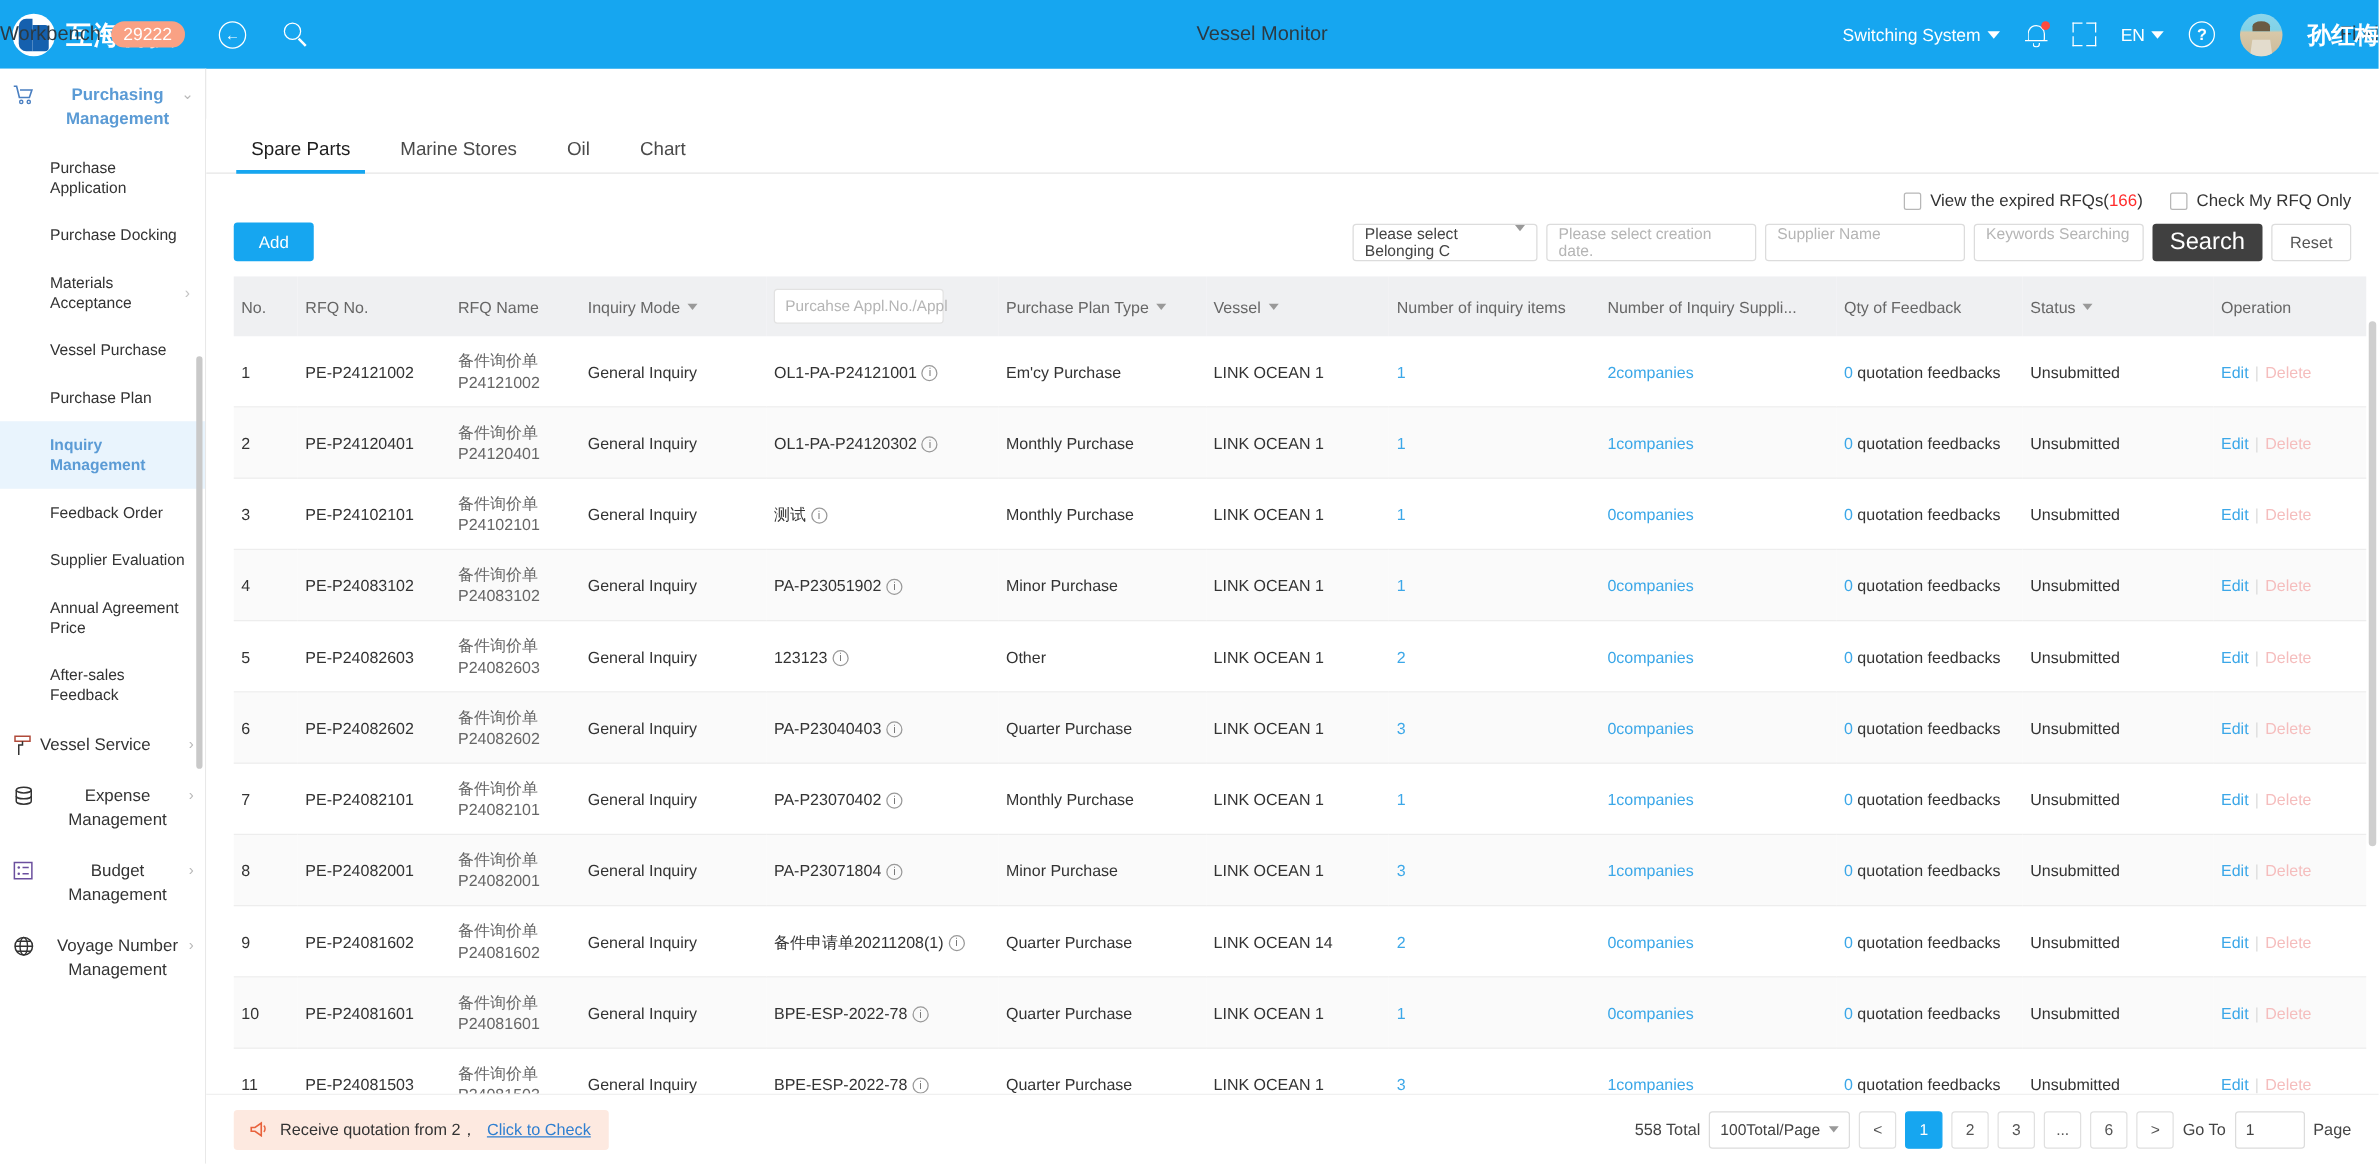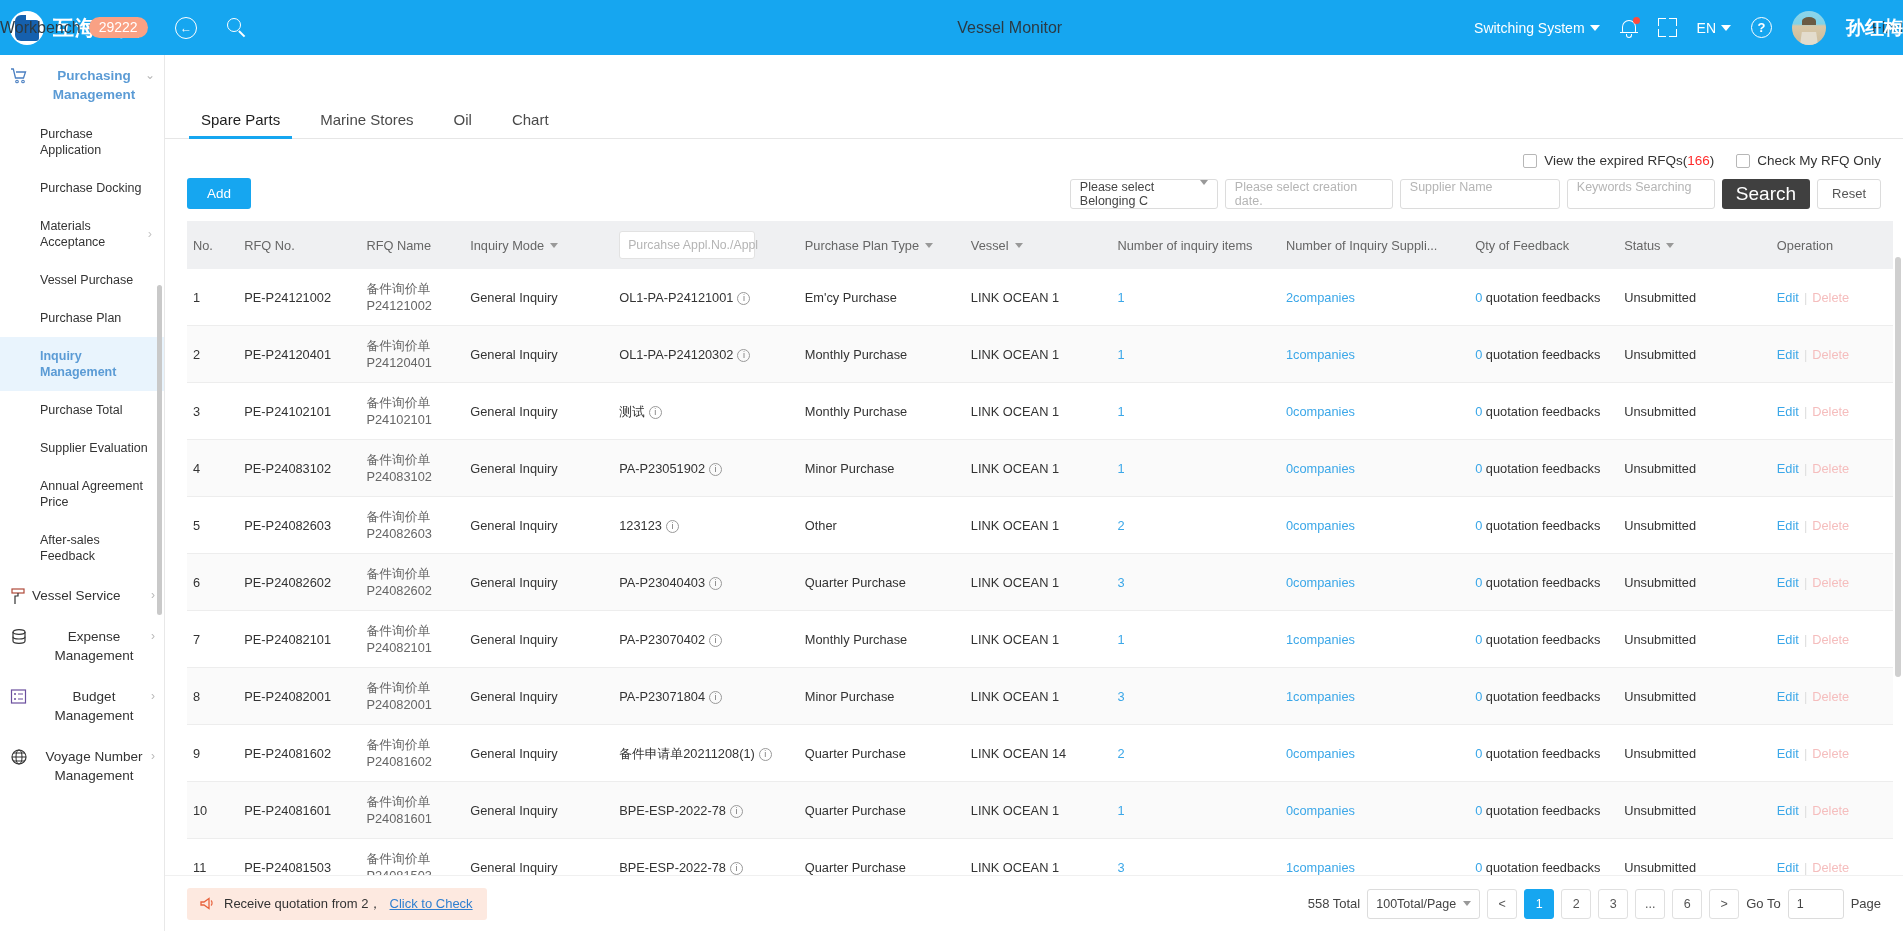--- a/index.html
+++ b/index.html
@@ -170,21 +170,21 @@
   .filters { margin-left: auto; display: flex; align-items: center; gap: 7px; }
   .fld {
     height: 30px; border: 1px solid #dcdcdc; border-radius: 3px;
     background: #fff; font-size: 12.5px; color: #b5b5b5;
     padding: 0 9px; display: flex; align-items: flex-start;
     font-family: "Liberation Sans", sans-serif;
   }
   .fld.sel { width: 148px; color: #444; justify-content: space-between; cursor: pointer; }
   .fld.date { width: 168px; }
   .fld.supplier { width: 160px; }
-  .fld.kw { width: 148px; }
+  .fld.kw { width: 136px; }
   .caret-gray {
     width: 0; height: 0; border-left: 4px solid transparent;
     border-right: 4px solid transparent; border-top: 5px solid #999;
   }
   .btn-search {
     background: #404040; color: #fff; border: none; border-radius: 3px;
     height: 30px; padding: 0 14px; font-size: 19px; cursor: pointer;
     font-family: "Liberation Sans", sans-serif;
   }
   .btn-reset {
@@ -348,21 +348,21 @@
     <div class="side-sub">
       <span>Vessel Purchase</span>
     </div>
     <div class="side-sub">
       <span>Purchase Plan</span>
     </div>
     <div class="side-sub active">
       <span>Inquiry Management</span>
     </div>
     <div class="side-sub">
-      <span>Purchase Total</span>
+      <span>Feedback Order</span>
     </div>
     <div class="side-sub">
       <span>Supplier Evaluation</span>
     </div>
     <div class="side-sub">
       <span>Annual Agreement Price</span>
     </div>
     <div class="side-sub">
       <span>After-sales Feedback</span>
     </div>

